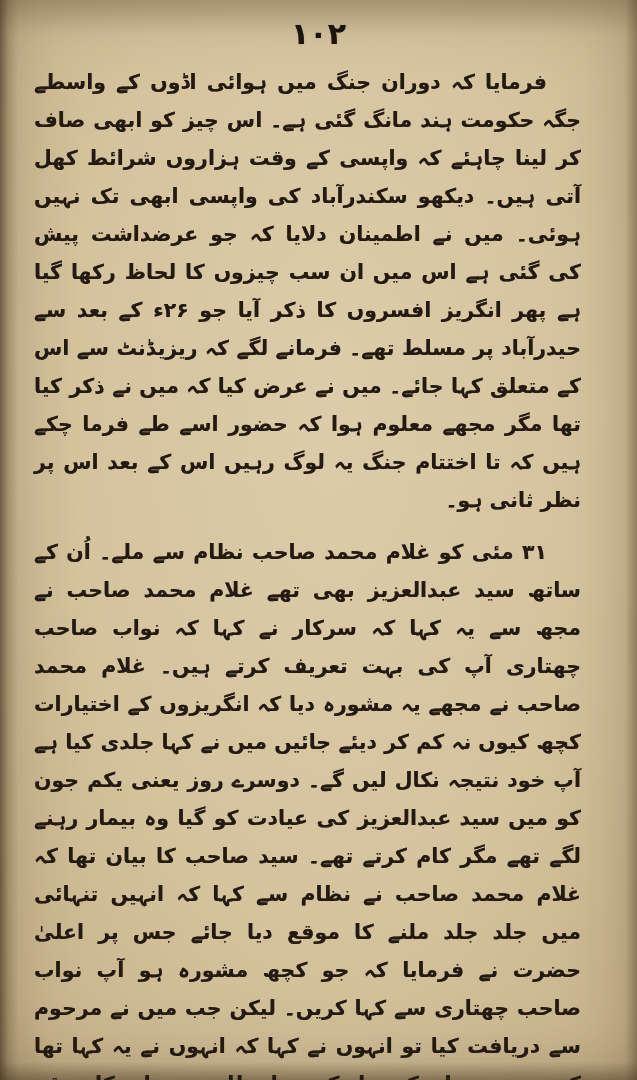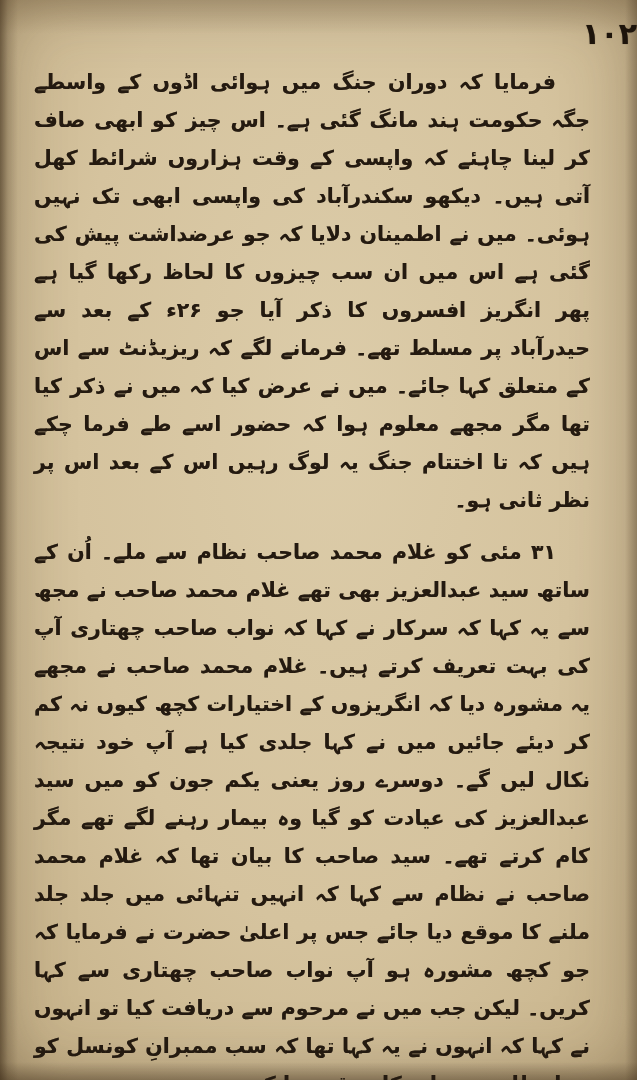--- a/index.html
+++ b/index.html
@@ -18,37 +18,38 @@
       linear-gradient(90deg, rgba(50,34,16,0.55) 0px, rgba(50,34,16,0.18) 8px, rgba(50,34,16,0) 18px),
       linear-gradient(270deg, rgba(50,34,16,0.30) 0px, rgba(50,34,16,0) 12px),
       linear-gradient(0deg, rgba(50,34,16,0.38) 0px, rgba(50,34,16,0) 18px),
       linear-gradient(180deg, rgba(110,88,55,0.28) 0px, rgba(110,88,55,0) 34px),
       radial-gradient(ellipse at 52% 38%, #dccca9 0%, #d5c39e 55%, #c8b48c 90%, #bca881 100%);
     box-shadow: inset 0 0 70px rgba(70,50,25,0.35);
     font-family: "DejaVu Sans", sans-serif;
     color: #241a10;
   }
   .page-number {
+    text-align: center;
     padding-top: 16px;
     font-size: 30px;
     font-weight: bold;
     letter-spacing: 4px;
     color: #1d140b;
     text-shadow: 0 0 1px rgba(30,20,10,0.5);
   }
   .content {
     direction: rtl;
     padding: 12px 40px 0 34px;
     text-align: justify;
     font-size: 20.5px;
     line-height: 38px;
     font-weight: 600;
   }
   .para {
-    margin: 0 7px 14px 0;
+    margin: 0 16px 14px 0;
     text-indent: 34px;
     
     text-shadow: 0 0 0.6px rgba(25,15,8,0.55);
   }
   .para:last-child {
     margin-bottom: 0;
   }
 </style>
 </head>
 <body>

